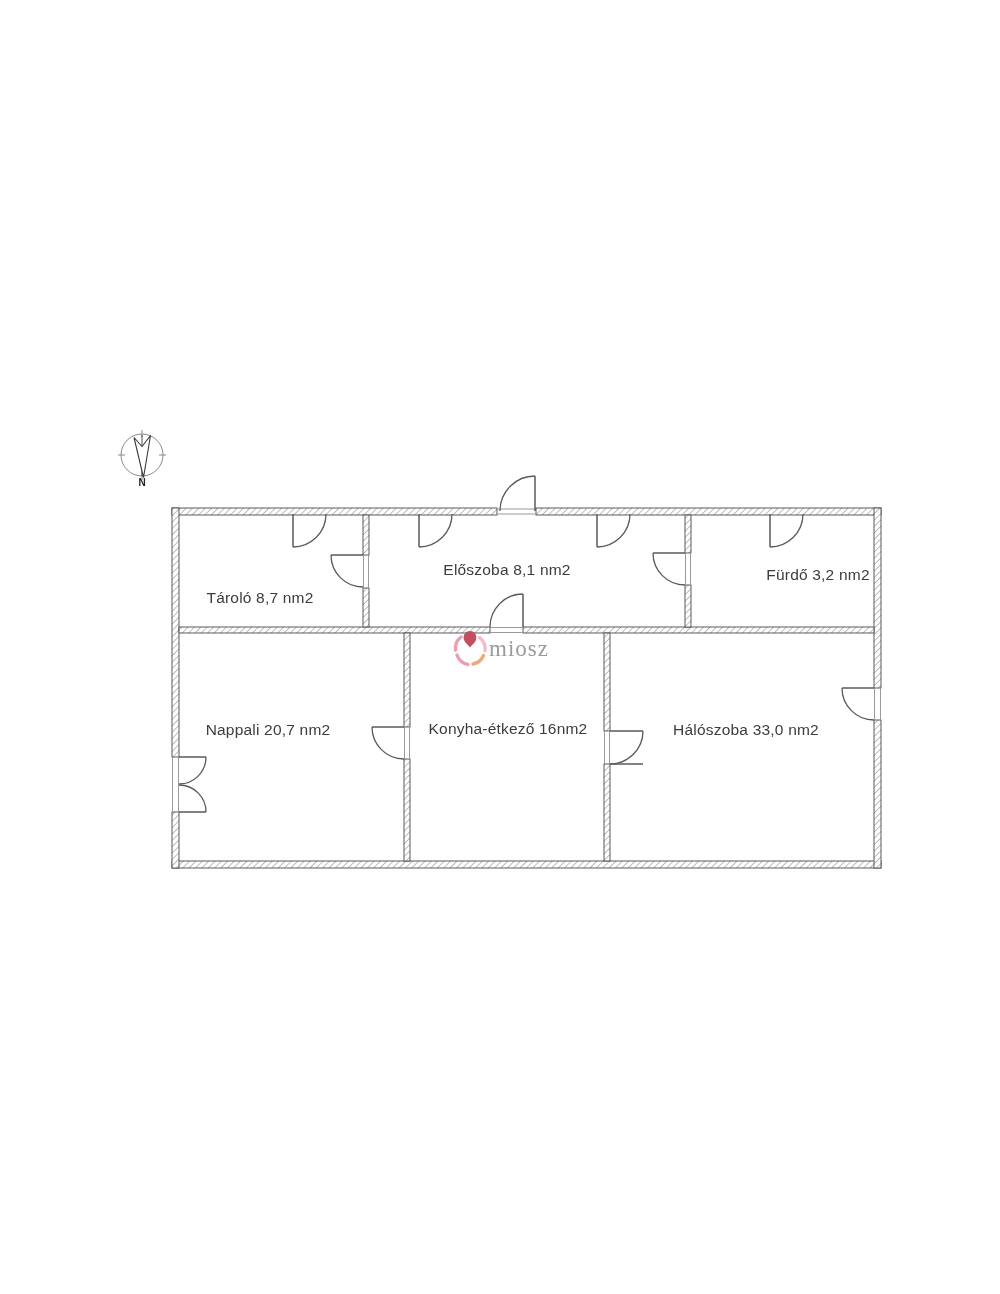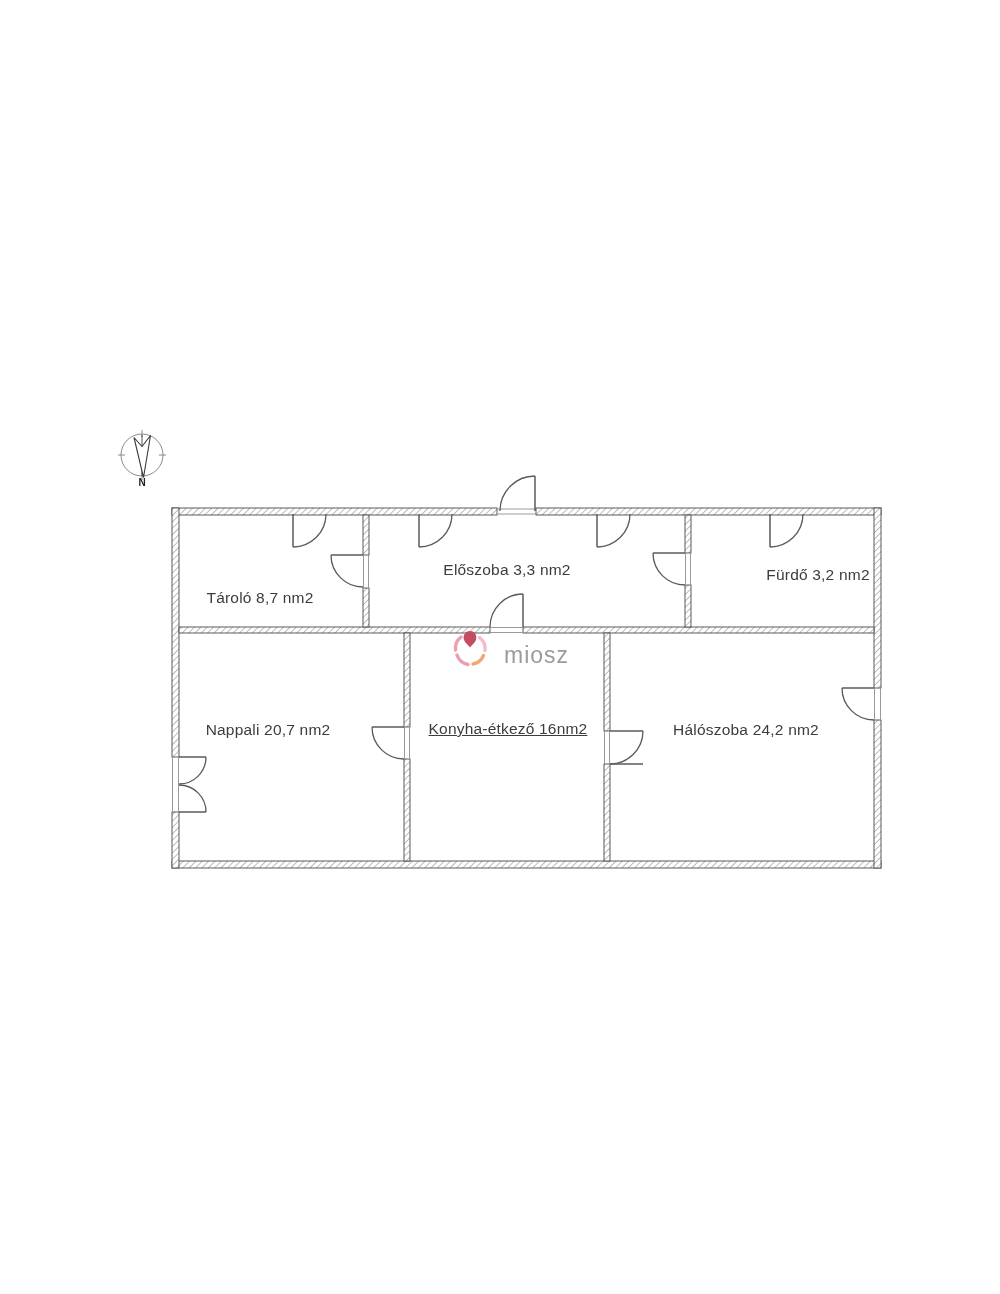--- a/index.html
+++ b/index.html
@@ -37,22 +37,23 @@
     white-space: nowrap;
     letter-spacing: 0.2px;
   }
 
   
   .watermark {
     position: absolute;
     left: 451px;
     top: 629px;
     display: flex;
-    align-items: flex-end;
-    gap: 15px;
+    align-items: center;
+    gap: 0;
+    font-family: Liberation Serif, serif;
   }
   .watermark-text {
     font-size: 23px;
     font-weight: 500;
     color: var(--watermark-text, #9b9b9b);
     letter-spacing: 1px;
     line-height: 1;
   }
   .logo-arc { fill: none; stroke-linecap: round; }
 </style>
@@ -163,25 +164,25 @@
       <g>
         <line class="door-leaf" x1="179" y1="757" x2="206" y2="757"></line>
         <path class="door-arc" d="M206,757 A27,27 0 0 1 179,784"></path>
         <line class="door-leaf" x1="179" y1="812" x2="206" y2="812"></line>
         <path class="door-arc" d="M206,812 A27,27 0 0 0 179,785"></path>
       </g>
     </g>
   </svg>
 
   <div class="room-label" style="left:260px; top:571px;margin-top:27px;">Tároló 8,7 nm2</div>
-  <div class="room-label" style="left:507px; top:570px;">Előszoba 3,3 nm2</div>
+  <div class="room-label" style="left:507px; top:570px;">Előszoba 8,1 nm2</div>
   <div class="room-label" style="left:782px; top:575px;margin-left:36px;">Fürdő 3,2 nm2</div>
   <div class="room-label" style="left:268px; top:730px;text-align:center;">Nappali 20,7 nm2</div>
-  <div class="room-label" style="left:508px; top:729px;text-decoration:underline;">Konyha-étkező 16nm2</div>
-  <div class="room-label" style="left:746px; top:730px;">Hálószoba 24,2 nm2</div>
+  <div class="room-label" style="left:508px; top:729px;">Konyha-étkező 16nm2</div>
+  <div class="room-label" style="left:746px; top:730px;">Hálószoba 33,0 nm2</div>
 
   <div class="watermark">
     <svg width="38" height="38" viewBox="0 0 38 38">
       <path d="M19,2 C24,2 27,7 24.5,12 C22.5,15.5 20,16.5 19,18.5 C18,16.5 15.5,15.5 13.5,12 C11,7 14,2 19,2 Z" style="fill: var(--logo-red, #c24e63);"></path>
       <path class="logo-arc" d="M10,8 A14.5,14.5 0 0 0 4.5,21" style="stroke: var(--logo-pink, #ec9fb0); stroke-width: 3.4;"></path>
       <path class="logo-arc" d="M6,26 A14.5,14.5 0 0 0 17,35.5" style="stroke: var(--logo-pink, #ec9fb0); stroke-width: 3.4;"></path>
       <path class="logo-arc" d="M22,35 A14.5,14.5 0 0 0 32.5,26.5" style="stroke: var(--logo-orange, #eda778); stroke-width: 3.4;"></path>
       <path class="logo-arc" d="M34,21.5 A14.5,14.5 0 0 0 28.5,8.5" style="stroke: var(--logo-light-pink, #f2bcc6); stroke-width: 3.4;"></path>
     </svg>
     <span class="watermark-text">miosz</span>

